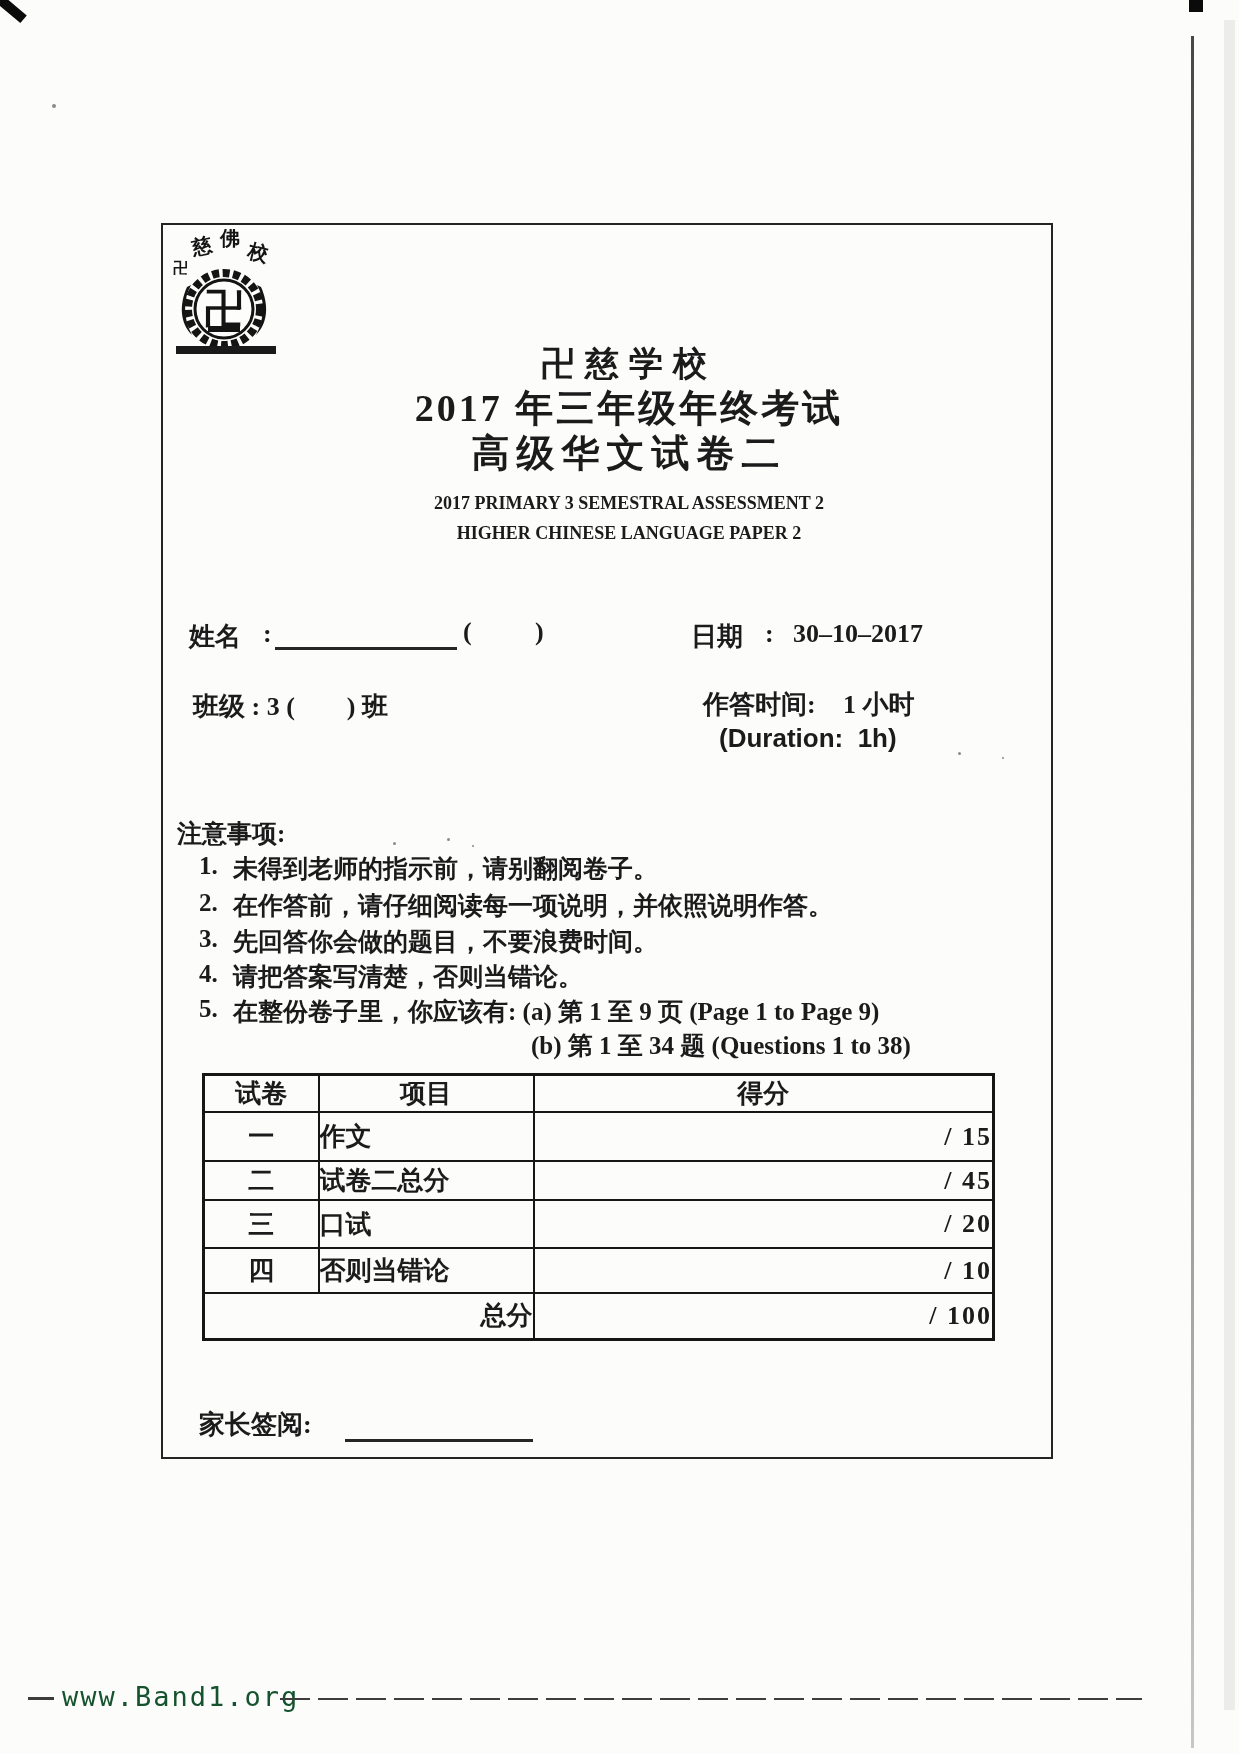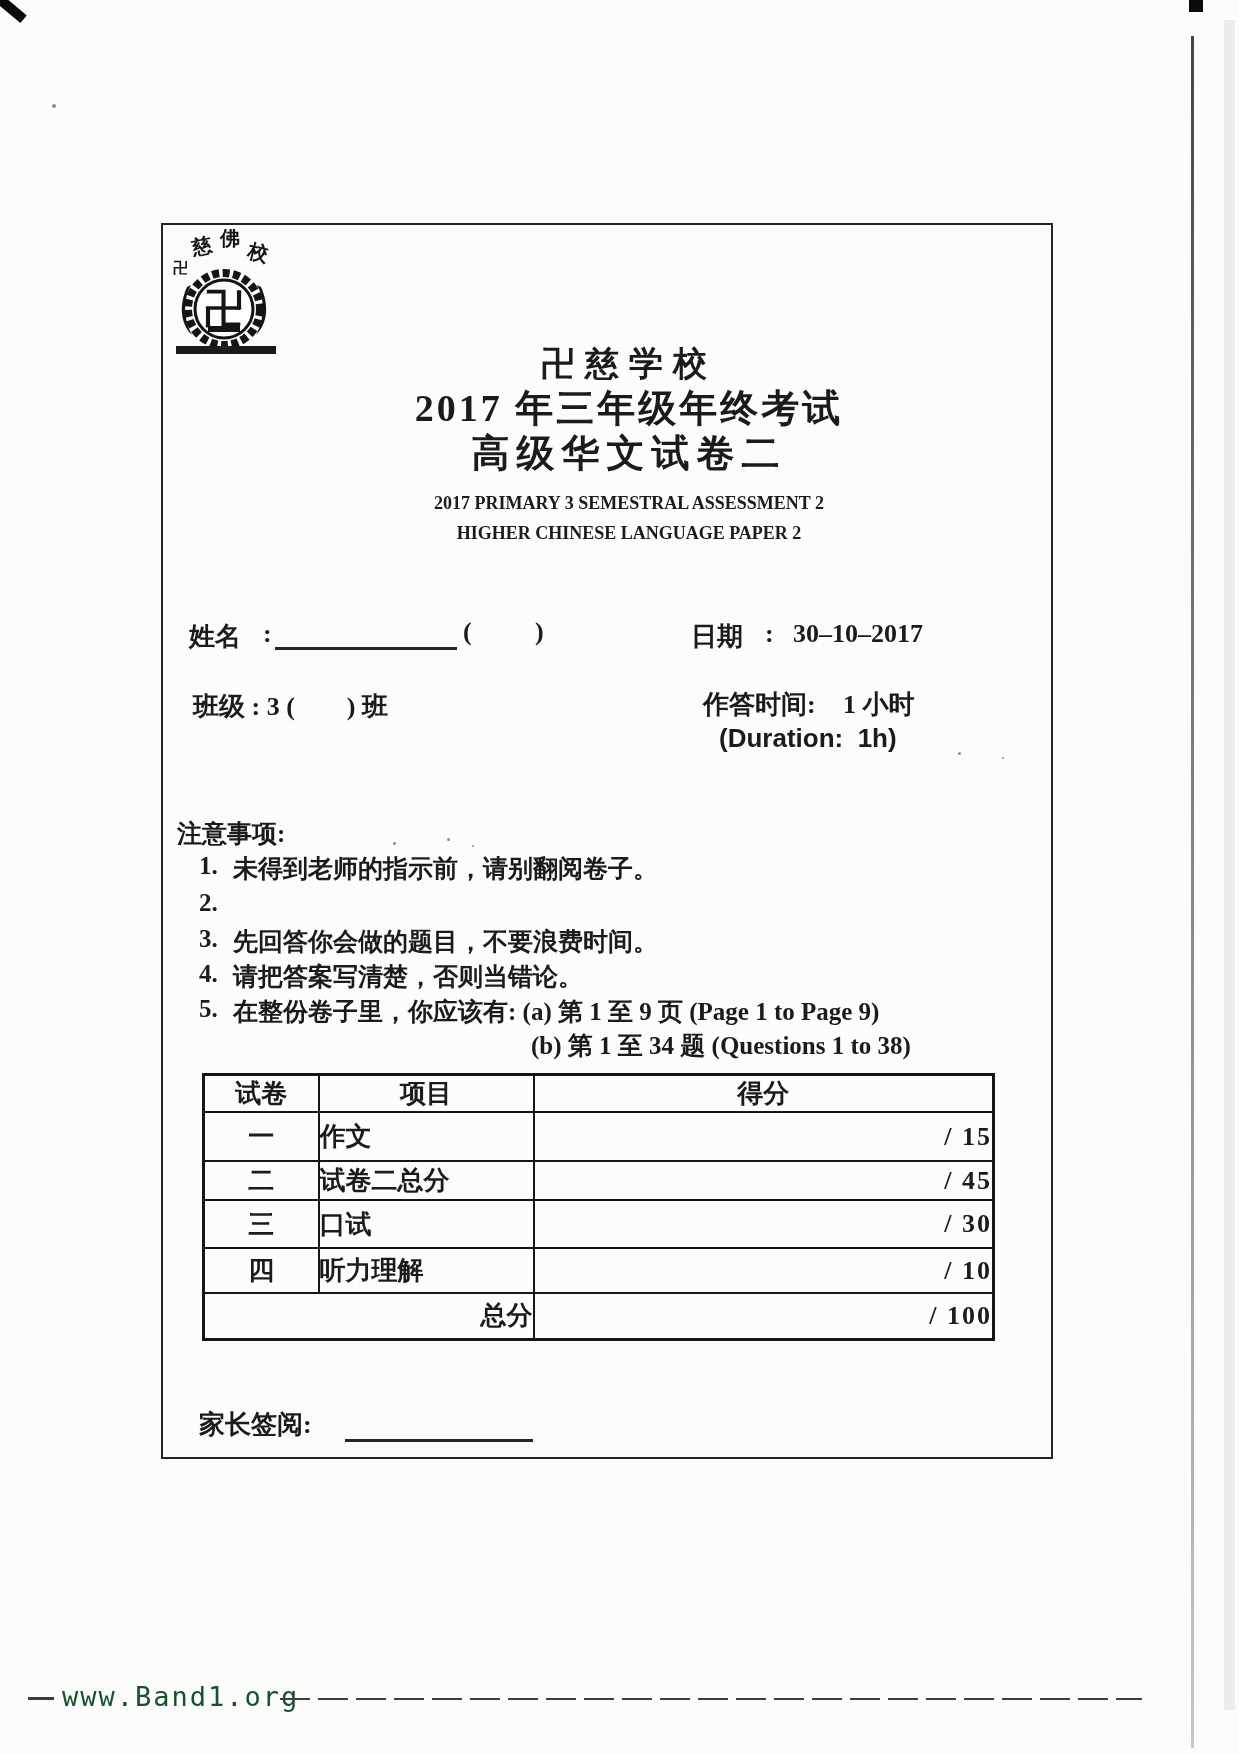--- a/index.html
+++ b/index.html
@@ -112,20 +112,21 @@
     <div class="abs f" style="left:540px;top:462px;">作答时间:</div>
     <div class="abs f" style="left:680px;top:462px;">1 小时</div>
     <div class="abs f sans" style="left:556px;top:498px;">(Duration:  1h)</div>
 
     <div class="abs ins" style="left:14px;top:592px;">注意事项:</div>
 
     <div class="abs ins" style="left:36px;top:627px;">1.</div>
     <div class="abs ins" style="left:70px;top:627px;">未得到老师的指示前，请别翻阅卷子。</div>
 
     <div class="abs ins" style="left:36px;top:664px;">2.</div>
+    <div class="abs ins" style="left:70px;top:664px;">在作答前，请仔细阅读每一项说明，并依照说明作答。</div>
 
     <div class="abs ins" style="left:36px;top:700px;">3.</div>
     <div class="abs ins" style="left:70px;top:700px;">先回答你会做的题目，不要浪费时间。</div>
 
     <div class="abs ins" style="left:36px;top:735px;">4.</div>
     <div class="abs ins" style="left:70px;top:735px;">请把答案写清楚，否则当错论。</div>
 
     <div class="abs ins" style="left:36px;top:770px;">5.</div>
     <div class="abs ins" style="left:70px;top:770px;">在整份卷子里，你应该有: (a) 第 1 至 9 页  (Page 1 to Page 9)</div>
     <div class="abs ins" style="left:368px;top:804px;">(b) 第 1 至 34 题  (Questions 1 to 38)</div>
@@ -148,25 +149,25 @@
         <td class="c-score">/ 15</td>
       </tr>
       <tr style="height:39px;">
         <td class="c-paper">二</td>
         <td class="c-item">试卷二总分</td>
         <td class="c-score">/ 45</td>
       </tr>
       <tr style="height:48px;">
         <td class="c-paper">三</td>
         <td class="c-item">口试</td>
-        <td class="c-score">/ 30</td>
+        <td class="c-score">/ 20</td>
       </tr>
       <tr style="height:45px;">
         <td class="c-paper">四</td>
-        <td class="c-item">听力理解</td>
+        <td class="c-item">否则当错论</td>
         <td class="c-score">/ 10</td>
       </tr>
       <tr style="height:46px;">
         <td class="c-total-label" colspan="2">总分</td>
         <td class="c-score">/ 100</td>
       </tr>
     </tbody>
       </table>
 
     <div class="abs f" style="left:36px;top:1182px;">家长签阅:</div>

